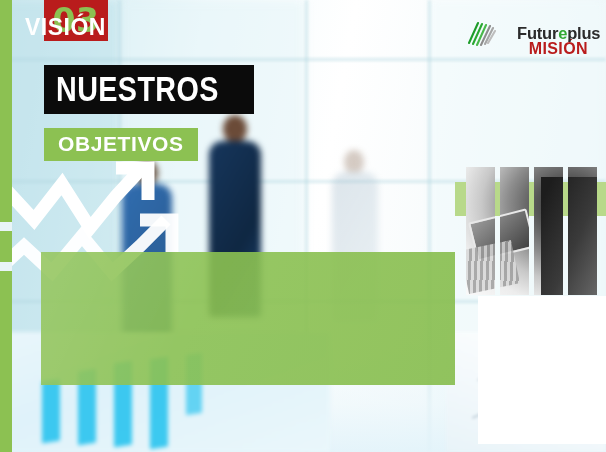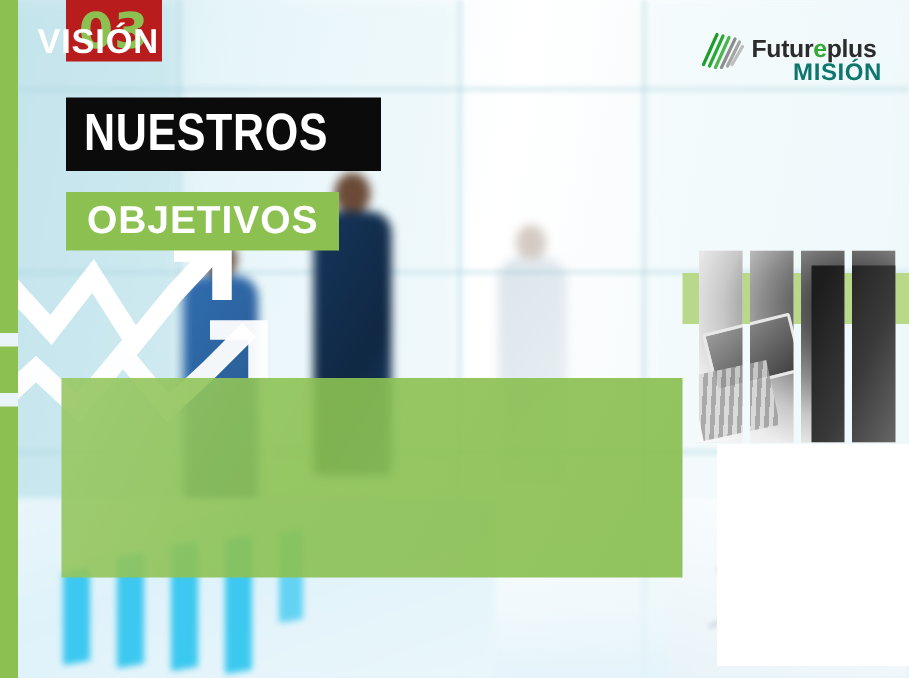--- a/index.html
+++ b/index.html
@@ -78,21 +78,21 @@
     font-family:"Liberation Sans Narrow","Liberation Sans",sans-serif;
     transform:scaleX(.82);transform-origin:left center;display:inline-block;
   }
 
   
   .title-green{
     position:absolute;left:44px;top:128px;
     background:#8cc152;padding:4px 14px 6px 14px;
   }
   .title-green span{
-    color:#ffffff;font-size:26px;font-weight:bold;line-height:1.1;letter-spacing:.6px;
+    color:#ffffff;font-size:21px;font-weight:bold;line-height:1.1;letter-spacing:.6px;
   }
 
   
   .vision-panel{
     position:absolute;left:41px;top:252px;width:414px;height:133px;
     background:rgba(140,193,82,.90);
     overflow:hidden;
   }
   .vision-panel::after{
     content:"";position:absolute;inset:0;
@@ -137,29 +137,29 @@
   .strip .dark{
     position:absolute;right:-8px;top:10px;width:64px;height:118px;
     background:linear-gradient(115deg,#1d1d1d 10%,#3a3a3a 55%,#6e6e6e 100%);
   }
 
   .mision-card{
     position:absolute;left:478px;top:296px;width:128px;height:148px;background:#ffffff;
   }
   .mision-title{
     position:absolute;right:18px;top:40px;
-    color:#0f766e;font-size:16px;font-weight:bold;letter-spacing:.4px;
+    color:#b91c1c;font-size:16px;font-weight:bold;letter-spacing:.4px;
   }
   .mision-body{
     position:absolute;right:18px;top:68px;width:110px;
     color:#6f7b82;font-size:9.2px;line-height:1.62;font-weight:bold;text-align:right;
   }
 
   
-  .logo{position:absolute;left:466px;top:20px;display:flex;align-items:center;gap:5px;}
+  .logo{position:absolute;left:466px;top:20px;display:flex;align-items:center;gap:21px;}
   .logo-word{font-size:16.5px;font-weight:bold;color:#2b2b2b;letter-spacing:-.2px;}
   .logo-word .e{color:#34a835;}
 </style>
 </head>
 <body>
 
 <div id="slide">
 
   <div class="bg-photo">
     <div class="bg-sky"></div>

